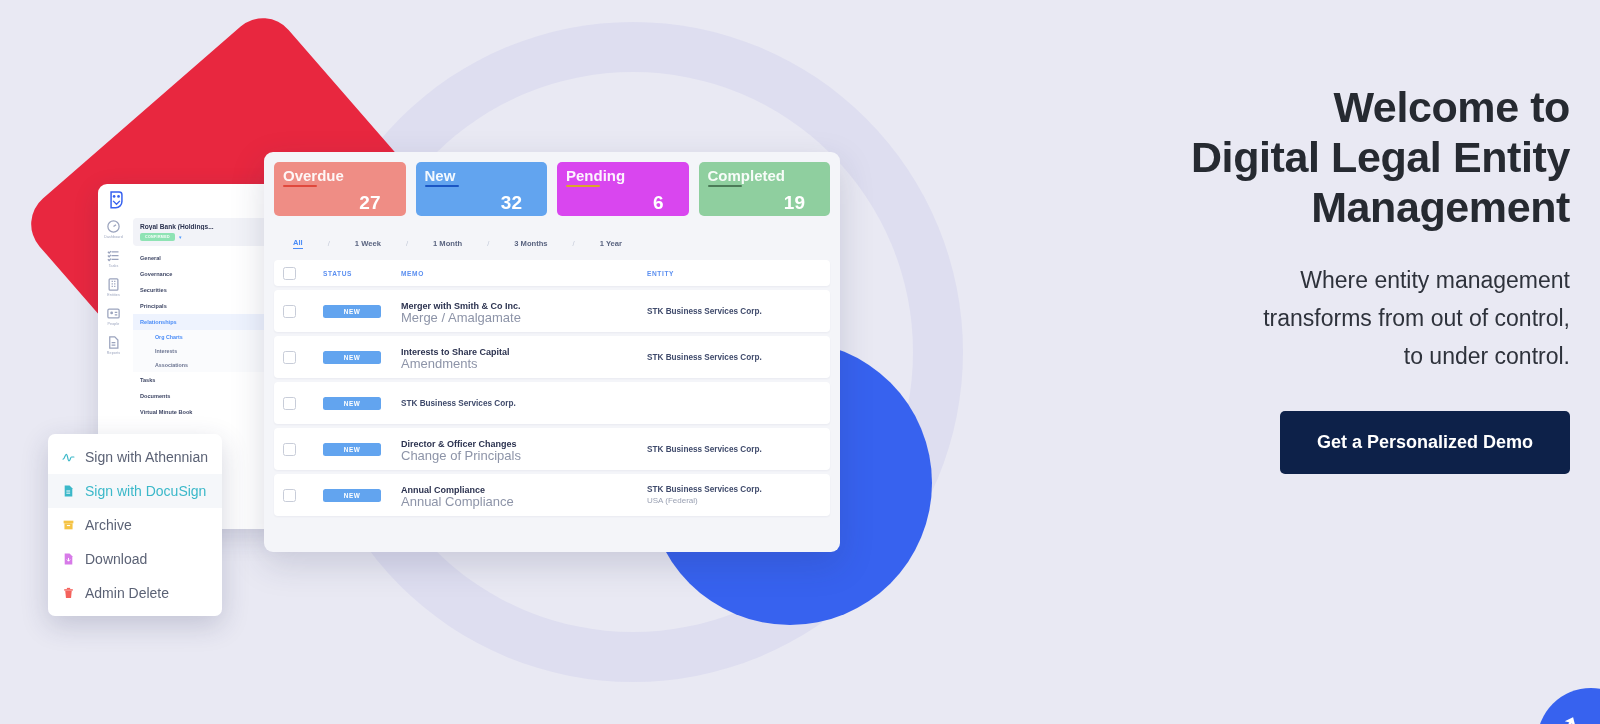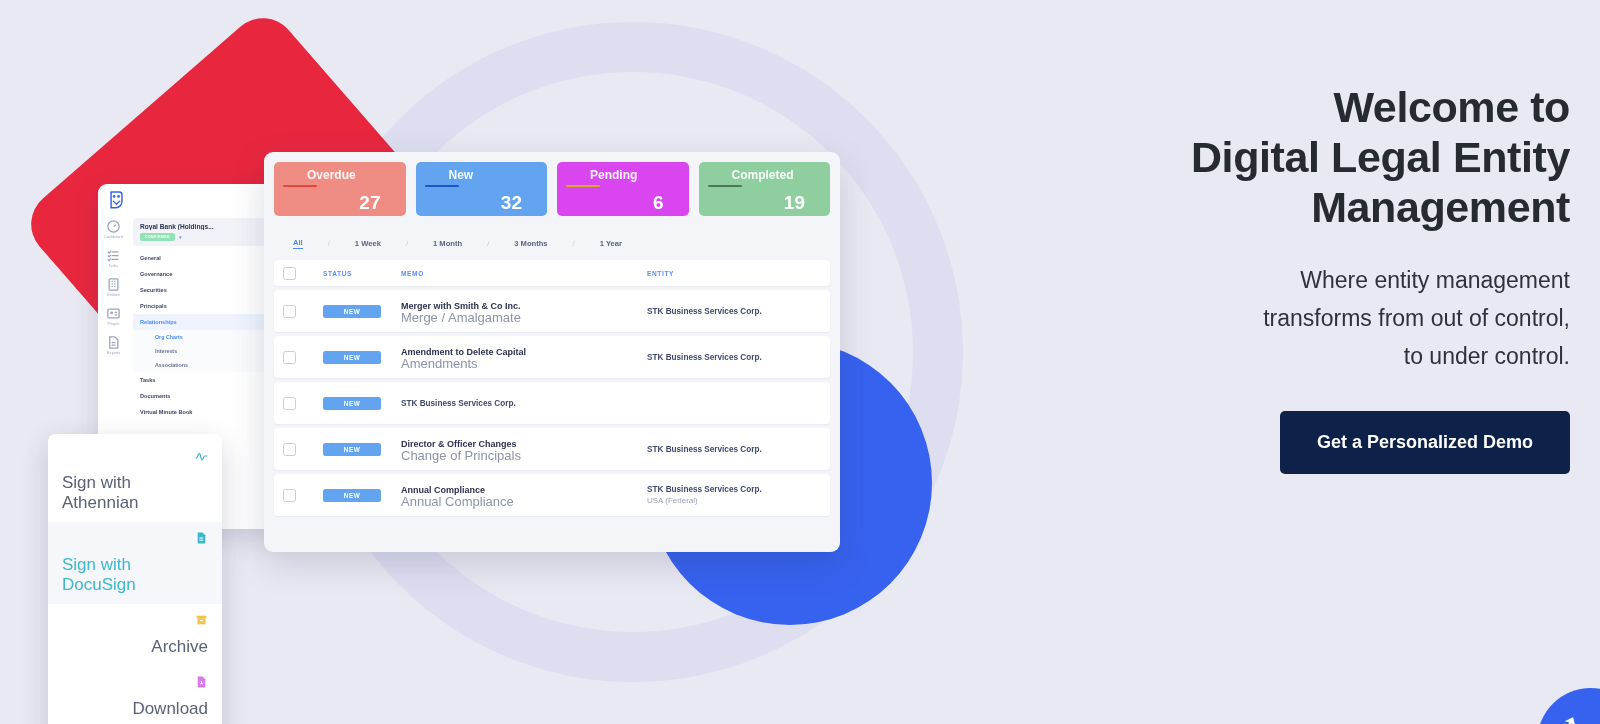--- a/index.html
+++ b/index.html
@@ -110,23 +110,23 @@
 
   
   .ctx-menu {
     position:absolute; left:48px; top:434px;
     width:174px;
     background:#fff; border-radius:7px;
     box-shadow:0 9px 28px rgba(40,45,90,.2);
     overflow:hidden; padding:6px 0;
   }
   .ctx-item {
-    display:flex; align-items:flex-end; gap:10px;
+    display:flex; align-items:center; gap:10px;
     padding:9px 14px;
-    font-size:17px; color:#5b6275;flex-direction:column;
+    font-size:14px; color:#5b6275;
   }
   .ctx-item.sel { background:#f5f7fa; color:#3bb8c9; }
   .ctx-ico { width:13px; height:14px; flex:none; display:block; }
 
   
   .dash {
     position:absolute; left:264px; top:152px;
     width:576px; height:400px;
     background:#f4f5f9; border-radius:9px;
     box-shadow:0 12px 34px rgba(40,45,90,.17);
@@ -135,22 +135,22 @@
   .stats { display:flex; gap:10px; }
   .stat {
     flex:1; height:54px; border-radius:5px;
     padding:7px 9px 0; position:relative; color:#fff;
   }
   .stat.overdue   { background:#ef8d85; }
   .stat.new       { background:#62a4ef; }
   .stat.pending   { background:#d946ef; }
   .stat.completed { background:#8fcf9f; }
   .stat-label {
-    font-size:12px; font-weight:600;
-    color:rgba(255,255,255,.93); line-height:13px;margin-left:24px;
+    font-size:15px; font-weight:600;
+    color:rgba(255,255,255,.93); line-height:13px;
   }
   .stat-rule {
     width:34px; height:2.4px; margin-top:3px; border-radius:2px;
   }
   .overdue   .stat-rule { background:#e0483c; }
   .new       .stat-rule { background:#1a56c4; }
   .pending   .stat-rule { background:#dba629; }
   .completed .stat-rule { background:#4b7a57; }
   .stat-num {
     position:absolute; right:25px; bottom:3px;
@@ -411,21 +411,21 @@
     </div>
 
     <div class="trow">
       <div class="col-chk">
         <div class="chkbox"></div>
       </div>
       <div class="col-status">
         <div class="pill">NEW</div>
       </div>
       <div class="col-memo">
-        <div class="memo-title">Amendment to Delete Capital</div>
+        <div class="memo-title">Interests to Share Capital</div>
         <div class="memo-sub">Amendments</div>
       </div>
       <div class="col-entity">
         <div class="ent-main">STK Business Services Corp.</div>
         <div class="ent-sub"></div>
       </div>
     </div>
 
     <div class="trow">
       <div class="col-chk">

